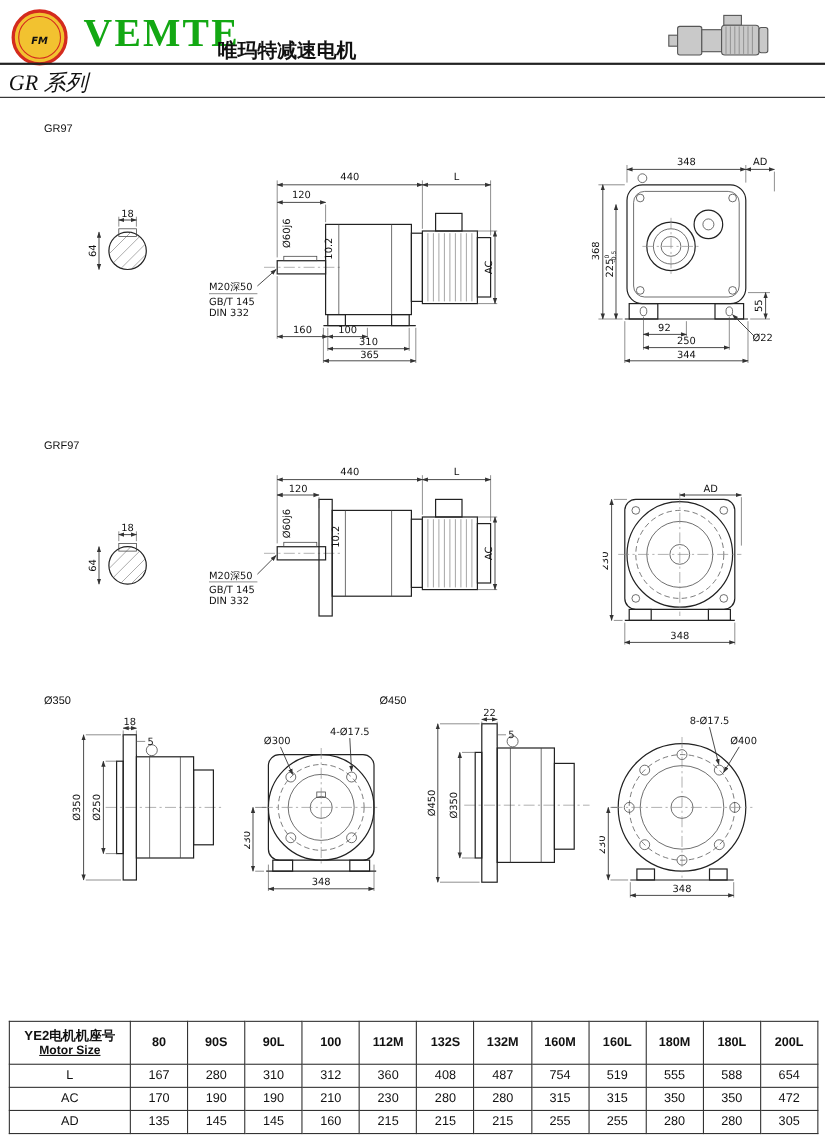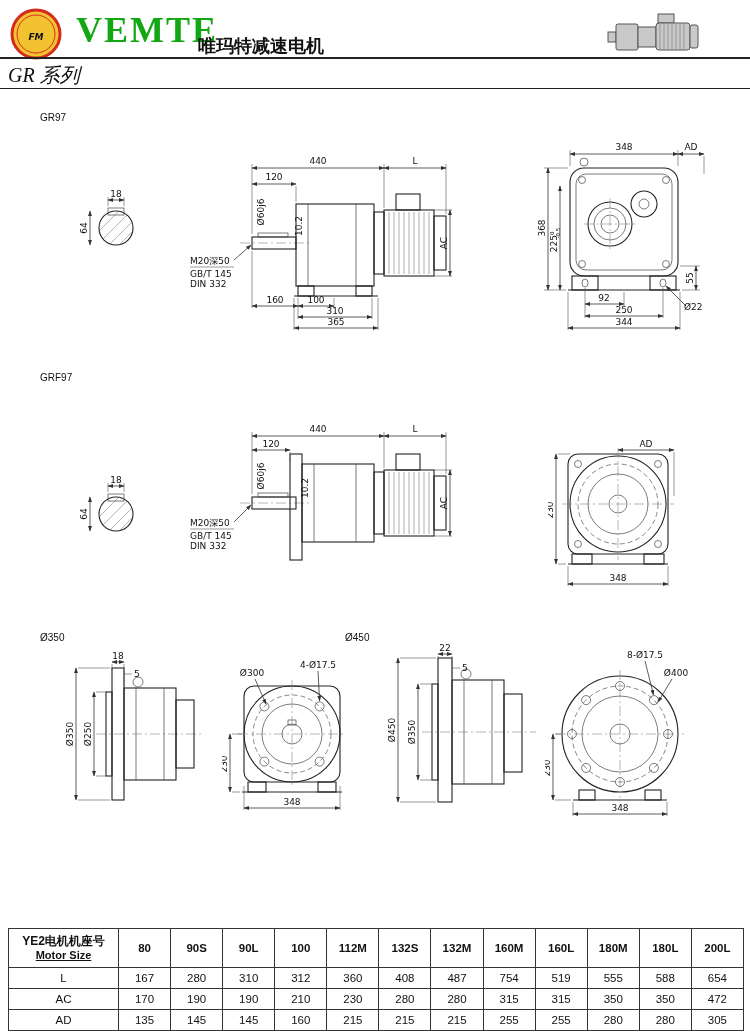--- a/index.html
+++ b/index.html
@@ -208,21 +208,21 @@
     <line class="ext" x1="125" y1="150" x2="125" y2="180"></line>
     <line class="ext" x1="86" y1="154" x2="86" y2="168"></line>
     <line class="dim" x1="47" y1="166" x2="86" y2="166"></line>
     <text x="66" y="163" text-anchor="middle">92</text>
     <line class="dim" x1="47" y1="178" x2="125" y2="178"></line>
     <text x="86" y="175" text-anchor="middle">250</text>
     <line class="dim" x1="30" y1="190" x2="142" y2="190"></line>
     <text x="86" y="187" text-anchor="middle">344</text>
   </svg>
 
-  <div class="abs sec-title" style="left:40px;top:372px">GRF97</div>
+  <div class="abs sec-title" style="left:40px;top:400px">GRF97</div>
 
   <svg class="draw" style="left:78px;top:472px" width="70" height="70" viewBox="0 0 70 70">
     <defs>
         <clipPath id="shc2">
           <circle cx="38" cy="42" r="17"></circle>
         </clipPath>
       </defs>
     <circle class="out" cx="38" cy="42" r="17"></circle>
     <g class="hatch" clip-path="url(#shc2)">
       <line x1="12" y1="44" x2="40" y2="16"></line>

